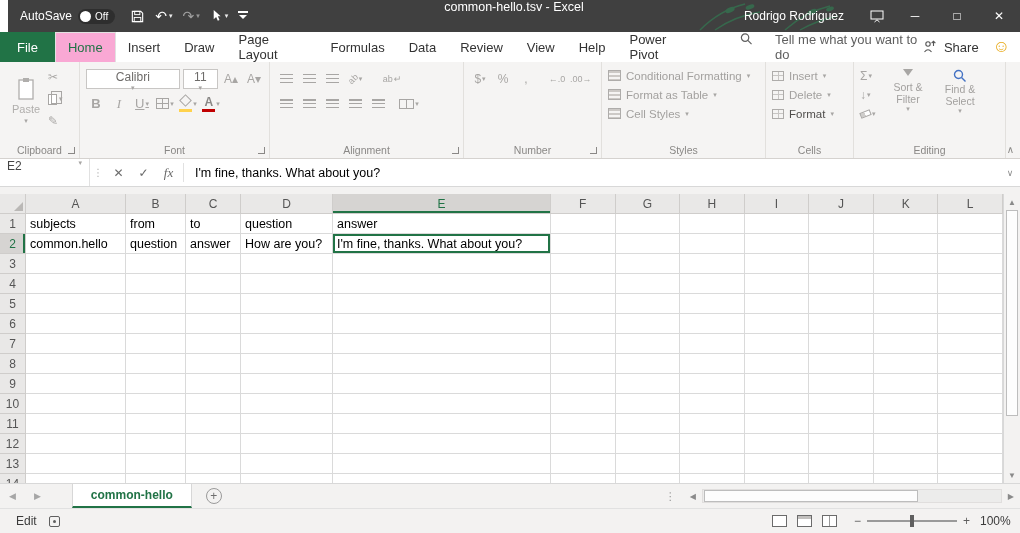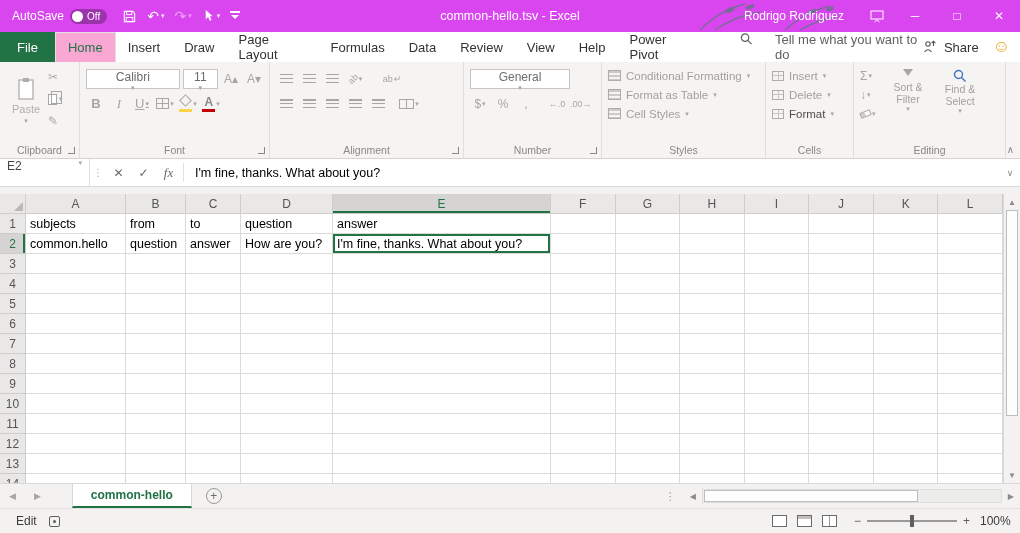--- a/index.html
+++ b/index.html
@@ -1,21 +1,21 @@
 <!DOCTYPE html>
 <html><head>
 <meta charset="utf-8">
 <style>
   * { box-sizing: border-box; margin: 0; padding: 0; }
   html,body { width:1020px; height:533px; overflow:hidden; }
   body { font-family:"Liberation Sans", sans-serif; background:#fff; }
   .app { width:1020px; height:533px; display:flex; flex-direction:column; }
 
   
-  .titlebar { height:32px; background:#d946ef; color:#fff; display:flex; align-items:center; position:relative; flex:none; }
+  .titlebar { height:32px; background:#404040; color:#fff; display:flex; position:relative; flex:none;margin-left:8px; }
   .autosave { display:flex; align-items:center; gap:6px; padding:0 10px 0 12px; font-size:12px; }
   .pill { background:rgba(0,0,0,0.28); border-radius:9px; height:15px; display:flex; align-items:center; gap:4px; padding:0 7px 0 2px; font-size:10px; }
   .knob { width:11px; height:11px; background:#fff; border-radius:50%; }
   .qat { display:flex; align-items:center; z-index:2; }
   .qbtn { display:flex; align-items:center; padding:0 5px; height:26px; color:#fff; }
   .qglyph { font-size:14px; line-height:1; }
   .qcaret { font-size:7px; margin-left:2px; opacity:.9; }
   .dim { opacity:.5; }
   .qat-custom { width:10px; height:2px; background:#fff; position:relative; top:-4px; }
   .qat-custom::after { content:""; position:absolute; top:4px; left:1px; border:4px solid transparent; border-top-color:#fff; }
@@ -368,26 +368,20 @@
         <span class="tool" style="margin-left:8px">
             <span class="merge-icon"></span>
             <span class="caret">▾</span>
           </span>
       </div>
       <span class="glabel">Alignment</span>
       <span class="launcher"></span>
     </div>
 
     <div class="rgroup" style="width:138px">
-      <div class="rrow">
-        <div class="combo num-combo">
-          <span>General</span>
-          <span class="caret">▾</span>
-        </div>
-      </div>
       <div class="rrow">
         <span class="tool">
             <span>$</span>
             <span class="caret">▾</span>
           </span>
         <span class="tool">
             <span>%</span>
           </span>
         <span class="tool">
             <span>,</span>

